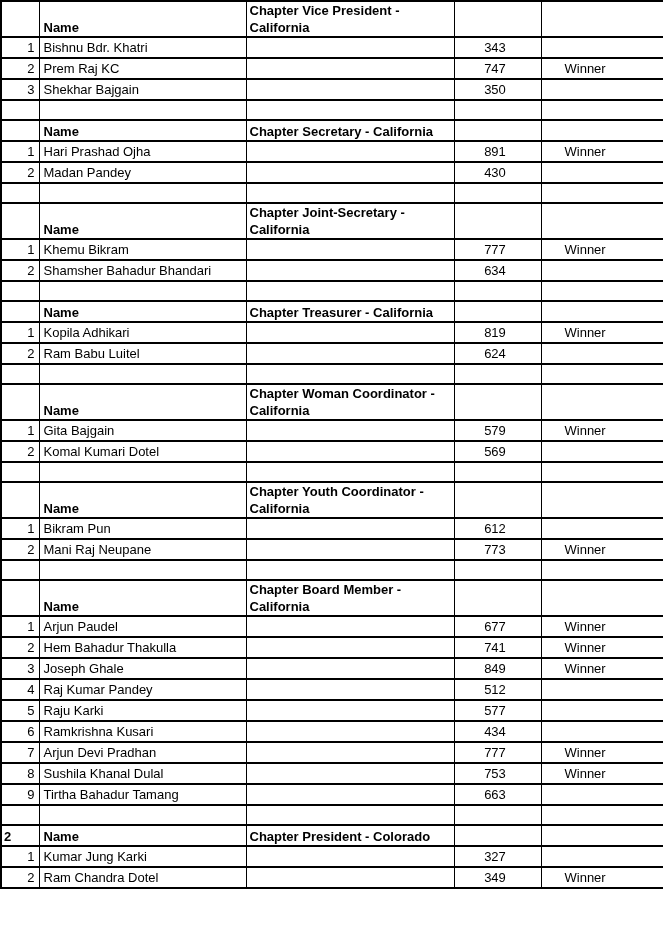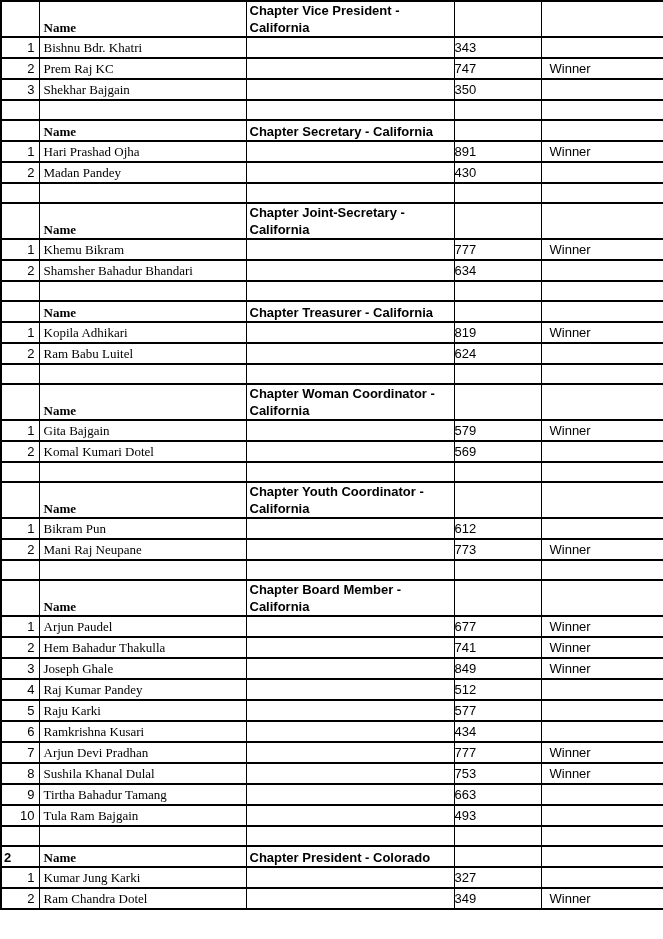--- a/index.html
+++ b/index.html
@@ -32,24 +32,24 @@
   tr { height: 21px; }
   tr.blank-row { height: 20px; }
 
   .hdr {
     font-weight: bold;
     vertical-align: bottom;
     padding-bottom: 0;
   }
   .cell-idx   { text-align: right; padding-right: 4px; }
   .idx-hdr    { text-align: left;  padding-left: 2px; padding-right: 0; }
-  .cell-name  { text-align: left;  padding-left: 4px; font-family: Liberation Serif, serif; }
+  .cell-name  { text-align: left;  padding-left: 4px; }
   .cell-pos   { text-align: left;  padding-left: 3px; padding-right: 2px; }
-  .cell-votes { text-align: left; padding-right: 5px; }
-  .cell-result{ text-align: left;  padding-left: 8px; }
+  .cell-votes { text-align: center; padding-right: 5px; }
+  .cell-result{ text-align: left;  padding-left: 23px; }
 </style>
 </head>
 <body>
 
 <table class="results">
   <colgroup>
     <col style="width:38px">
     <col style="width:207px">
     <col style="width:208px">
     <col style="width:87px">
@@ -294,27 +294,20 @@
         <td class="cell-votes">753</td>
         <td class="cell-result">Winner</td>
       </tr>
       <tr class="data-row">
         <td class="cell-idx">9</td>
         <td class="cell-name">Tirtha Bahadur Tamang</td>
         <td class="cell-pos"></td>
         <td class="cell-votes">663</td>
         <td class="cell-result"></td>
       </tr>
-      <tr class="data-row">
-        <td class="cell-idx">10</td>
-        <td class="cell-name">Tula Ram Bajgain</td>
-        <td class="cell-pos"></td>
-        <td class="cell-votes">493</td>
-        <td class="cell-result"></td>
-      </tr>
       <tr class="blank-row">
         <td class="cell-idx"></td>
         <td class="cell-name"></td>
         <td class="cell-pos"></td>
         <td class="cell-votes"></td>
         <td class="cell-result"></td>
       </tr>
       <tr class="header-row">
         <td class="cell-idx hdr idx-hdr">2</td>
         <td class="cell-name hdr">Name</td>

